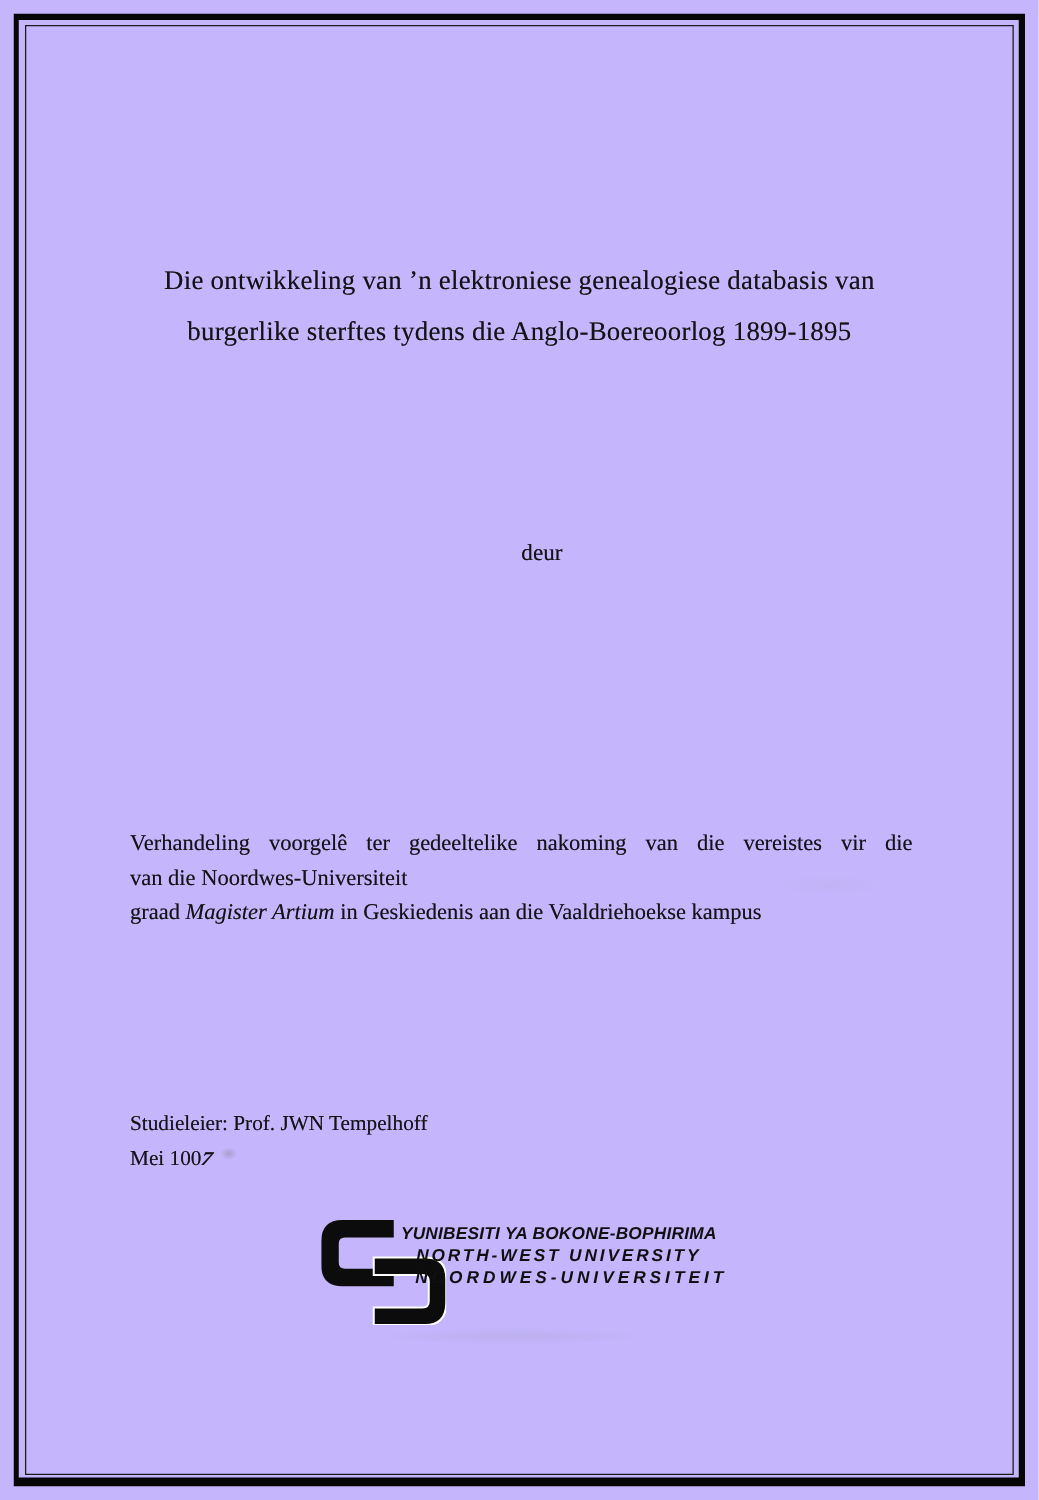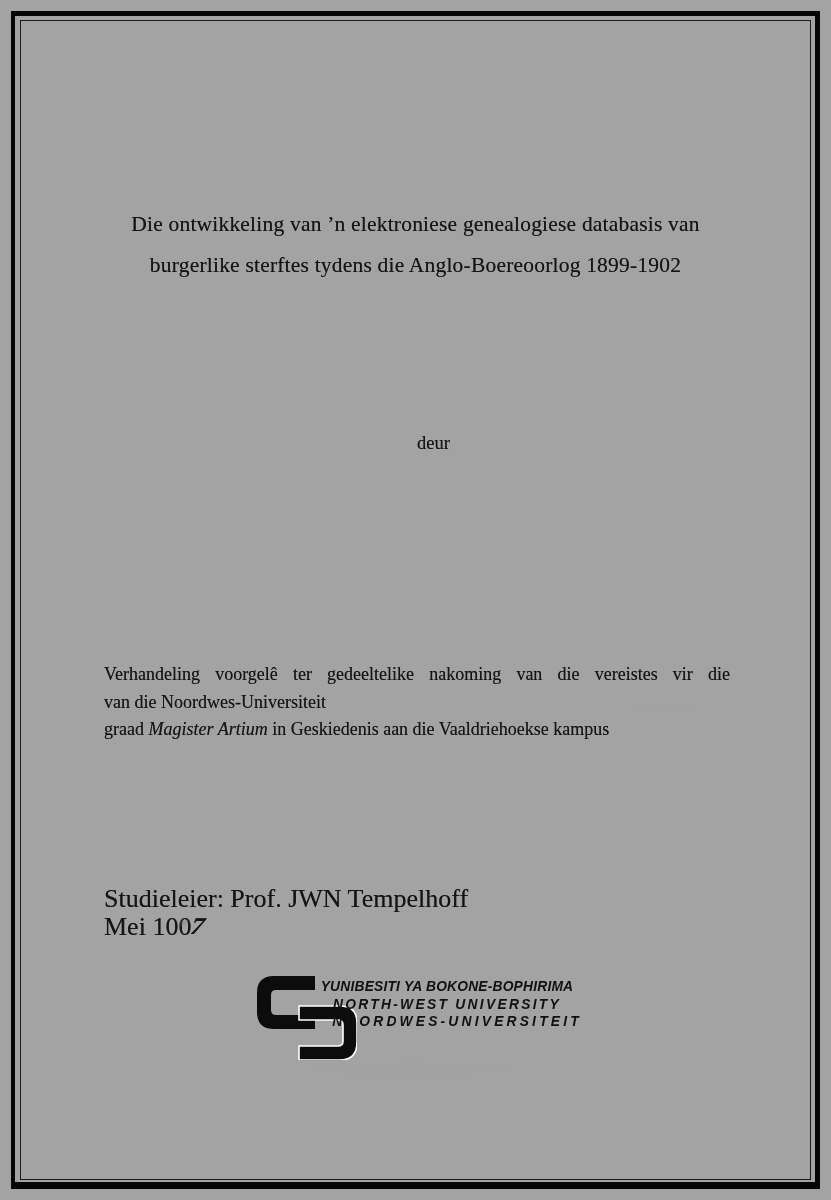--- a/index.html
+++ b/index.html
@@ -1,19 +1,19 @@
 <!DOCTYPE html>
 <html><head>
 <meta charset="utf-8">
 <style>
   html,body{margin:0;padding:0;background:#fff;}
   .page{
     position:relative;
     width:831px;height:1200px;
-    background:#a3a3a3;
+    background:#c4b5fd;
     font-family:"Liberation Serif", serif;
     color:#141414;
     overflow:hidden;
   }
   
   .frame-outer{
     position:absolute; inset:11px;
     border-style:solid; border-color:#060606;
     border-width:5px 5px 7px 4px;
     pointer-events:none;
@@ -43,21 +43,21 @@
     position:absolute; left:104px; width:626px; top:661px;
     font-size:18px; line-height:27.5px;
   }
   .statement .just{
     text-align:justify;
     text-align-last:justify;
   }
   .statement .italic{ font-style:italic; }
   .supervisor-block{
     position:absolute; left:104px; top:885px;
-    font-size:26px; line-height:28px;
+    font-size:17px; line-height:28px;
   }
   .date-seven{
     display:inline-block;
     transform:skewX(-22deg) scaleY(.92);
     font-weight:600;
   }
   
   .logo-mark{
     position:absolute; left:257px; top:976px;
     width:100px; height:84px;
@@ -87,21 +87,21 @@
 </head>
 <body>
 
 <div class="page">
 
   <div class="frame-outer"></div>
   <div class="frame-inner"></div>
 
   <div class="title ink">
     <div>Die ontwikkeling van ’n elektroniese genealogiese databasis van</div>
-    <div>burgerlike sterftes tydens die Anglo-Boereoorlog 1899-1902</div>
+    <div>burgerlike sterftes tydens die Anglo-Boereoorlog 1899-1895</div>
   </div>
 
   <div class="byline ink">deur</div>
 
 
   <div class="statement ink">
     <div class="just">Verhandeling voorgelê ter gedeeltelike nakoming van die vereistes vir die</div>
     <div>van die Noordwes-Universiteit</div>
     <div><span>graad </span><span class="italic">Magister Artium</span><span> in Geskiedenis aan die Vaaldriehoekse kampus</span></div>
   </div>

